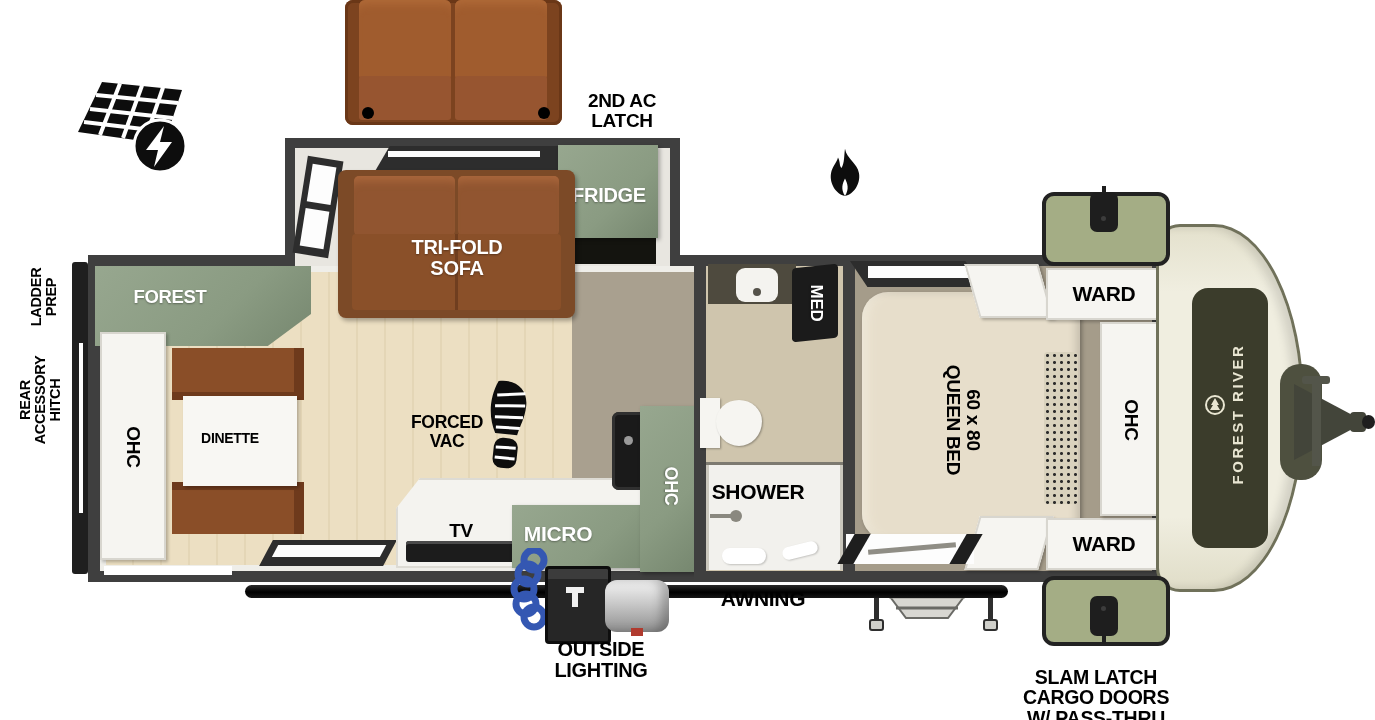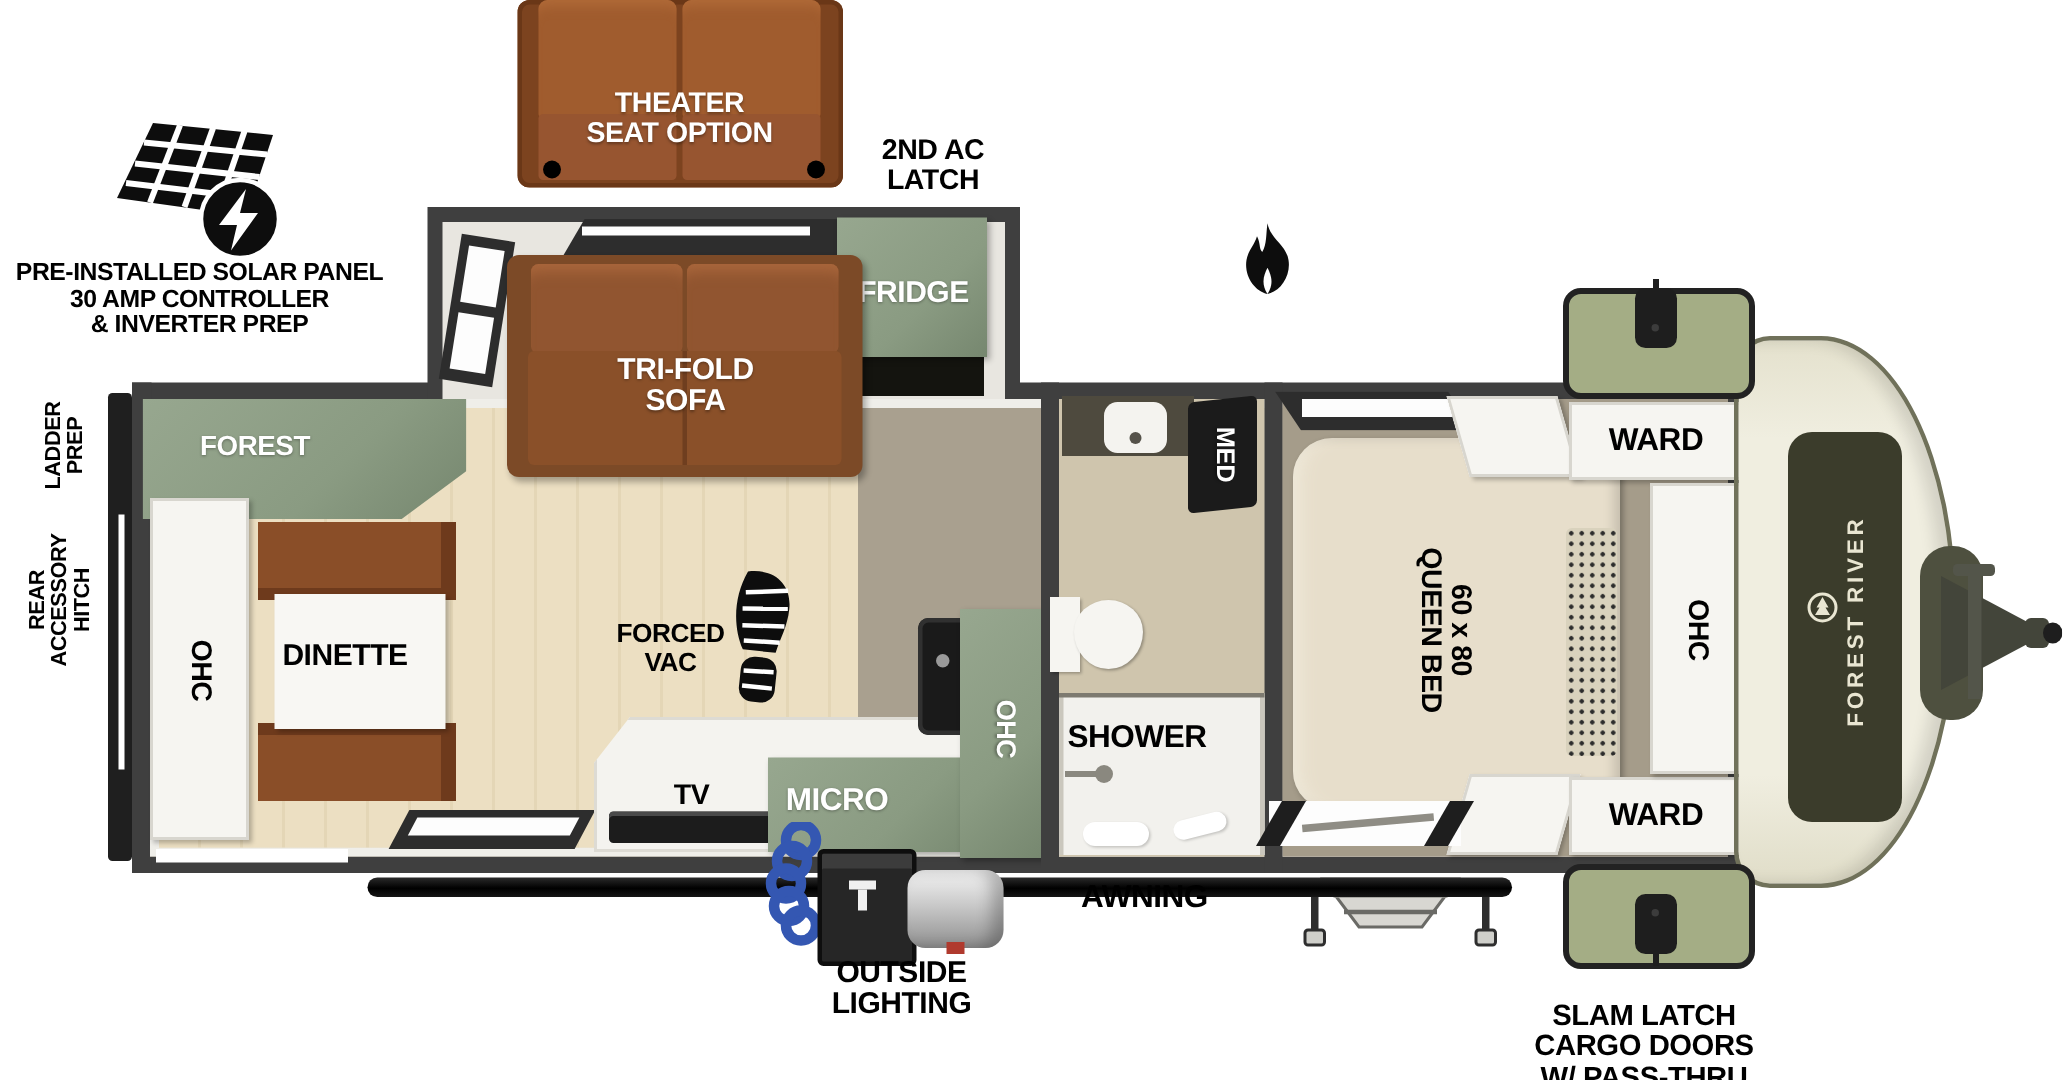--- a/index.html
+++ b/index.html
@@ -29,34 +29,29 @@
       <line x1="48" y1="5.5" x2="28" y2="57"></line>
         <line x1="70" y1="7.5" x2="51" y2="60"></line>
         <line x1="91" y1="9.5" x2="73" y2="62"></line>
       <line x1="24" y1="17" x2="106" y2="25"></line>
         <line x1="18" y1="31" x2="101" y2="40"></line>
         <line x1="12" y1="44" x2="96" y2="54"></line>
     </g>
     <circle cx="88" cy="68" r="26" fill="#0d0d0d" stroke="#fff" stroke-width="3"></circle>
     <polygon points="92,48 74,72 86,72 82,89 100,64 88,64" fill="#fff"></polygon>
   </svg>
-  <div class="lbl black" style="left:133px;top:200px;font-size:16.5px;">PRE-INSTALLED SOLAR PANEL
-30 AMP CONTROLLER
-&amp; INVERTER PREP</div>
 
   <div class="abs" style="left:345px;top:0px;width:217px;height:125px;background:#7c431f;border-radius:8px;box-shadow:inset 0 0 0 3px #6a3717;">
     <div class="abs" style="left:14px;top:0px;width:92px;height:78px;background:#a05c2e;border-radius:6px 6px 2px 2px;box-shadow:inset 0 10px 8px -6px #b06a38;"></div>
     <div class="abs" style="left:110px;top:0px;width:92px;height:78px;background:#a05c2e;border-radius:6px 6px 2px 2px;box-shadow:inset 0 10px 8px -6px #b06a38;"></div>
     <div class="abs" style="left:14px;top:76px;width:92px;height:44px;background:#975530;border-radius:3px;"></div>
     <div class="abs" style="left:110px;top:76px;width:92px;height:44px;background:#975530;border-radius:3px;"></div>
     <div class="abs" style="left:17px;top:107px;width:12px;height:12px;background:#000;border-radius:50%;"></div>
     <div class="abs" style="left:193px;top:107px;width:12px;height:12px;background:#000;border-radius:50%;"></div>
   </div>
-  <div class="lbl white" style="left:453px;top:80px;font-size:19px;">THEATER
-SEAT OPTION</div>
 
   <div class="lbl black" style="left:622px;top:111px;font-size:19px;">2ND AC
 LATCH</div>
 
   <svg class="abs" style="left:824px;top:148px;" width="42" height="54" viewBox="0 0 24 30">
     <path d="M12 0 C13 6 19 8 20 14 C21 20 17 26 12 27 C7 26 3 20 4 14 C4.8 10 7 8.5 8 5 C9.5 8 8.6 9.5 10 11 C11.8 8 11.4 4 12 0 Z
              M12 27 C9.5 23 10.5 20 12 17 C13.5 20 14.5 23 12 27 Z" fill="#0d0d0d" fill-rule="evenodd"></path>
   </svg>
 
   <div class="lbl black vccw" style="left:44px;top:297px;font-size:14.5px;line-height:1.05;">LADDER
@@ -112,21 +107,21 @@
 
   <div class="abs cab-green" style="left:95px;top:266px;width:216px;height:80px;clip-path:polygon(0 0,100% 0,100% 60%,80% 100%,0 100%);box-shadow:2px 2px 4px rgba(0,0,0,.3);"></div>
   <div class="lbl white" style="left:170px;top:297px;font-size:18.5px;">FOREST</div>
 
   <div class="abs cab-white" style="left:100px;top:332px;width:66px;height:228px;"></div>
   <div class="lbl black vcw" style="left:133px;top:447px;font-size:19px;">OHC</div>
 
   <div class="abs" style="left:172px;top:348px;width:132px;height:52px;background:#8a4e28;box-shadow:inset -10px -8px 0 #6e3a1c;"></div>
   <div class="abs" style="left:172px;top:482px;width:132px;height:52px;background:#8a4e28;box-shadow:inset -10px 8px 0 #6e3a1c;"></div>
   <div class="abs" style="left:183px;top:396px;width:114px;height:90px;background:#f8f7f3;box-shadow:2px 2px 3px rgba(0,0,0,.25);"></div>
-  <div class="lbl black" style="left:230px;top:438px;font-size:20px;">DINETTE</div>
+  <div class="lbl black" style="left:230px;top:438px;font-size:14px;">DINETTE</div>
 
   <div class="lbl black" style="left:447px;top:432px;font-size:17.5px;">FORCED
 VAC</div>
   <svg class="abs" style="left:484px;top:380px;transform:rotate(6deg);" width="44" height="92" viewBox="0 0 44 92">
     <path d="M10 2 C28 -2 40 8 40 24 C40 36 36 44 34 54 L12 54 C4 40 2 20 10 2 Z" fill="#0d0d0d"></path>
     <rect x="12" y="58" width="24" height="30" rx="9" fill="#0d0d0d"></rect>
     <g stroke="#fff" stroke-width="3">
       <line x1="10" y1="16" x2="38" y2="12"></line>
         <line x1="9" y1="27" x2="39" y2="24"></line>
       <line x1="10" y1="38" x2="38" y2="36"></line>

